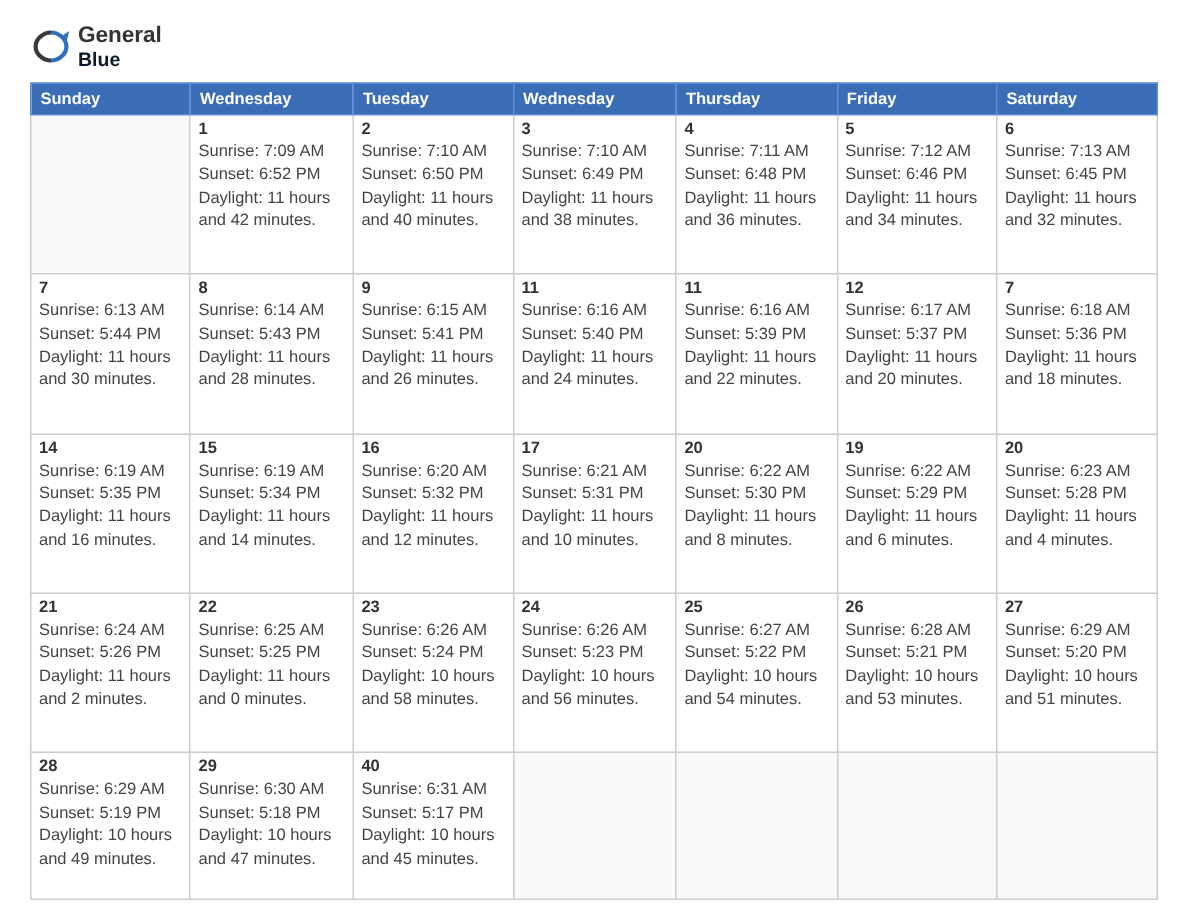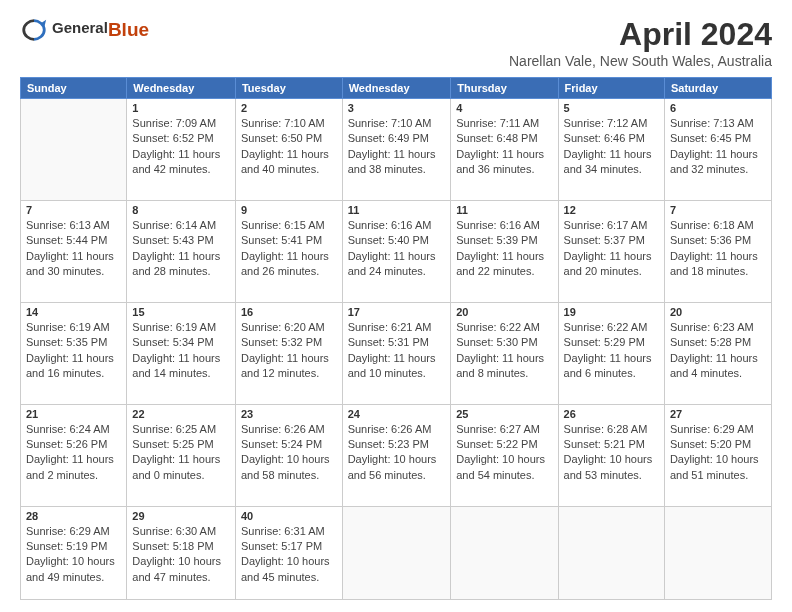--- a/index.html
+++ b/index.html
@@ -22,32 +22,32 @@
       justify-content: space-between;
       align-items: flex-start;
       margin-bottom: 8px;
     }
     .logo {
       display: flex;
       align-items: center;
     }
     .logo-text {
       display: flex;
-      flex-direction: row;
+      flex-direction: column;
       line-height: 1.1;
     }
     .logo-general {
       font-size: 15px;
       font-weight: bold;
       color: #333;
     }
     .logo-blue {
-      font-size: 19px;
-      font-weight: bold;
-      color: #c2410c;
+      font-size: 13px;
+      font-weight: bold;
+      color: #0f172a;
     }
     .logo-icon {
       width: 28px;
       height: 28px;
       margin-right: 4px;
     }
     .title-area {
       text-align: right;
     }
     .month-title {
@@ -112,24 +112,20 @@
       <svg class="logo-icon" viewBox="0 0 30 30" xmlns="http://www.w3.org/2000/svg">
         <path d="M15 5 C20 5 26 9 26 15 C26 21 20 25 15 25" stroke="#2e6fbe" stroke-width="3" fill="none"></path>
         <path d="M15 5 C10 5 4 9 4 15 C4 21 10 25 15 25" stroke="#3a3a3a" stroke-width="3" fill="none"></path>
         <path d="M22 8 L28 4 L26 12 Z" fill="#2e6fbe"></path>
       </svg>
       <div class="logo-text">
         <span class="logo-general">General</span>
         <span class="logo-blue">Blue</span>
       </div>
     </div>
-    <div class="title-area">
-      <div class="month-title">April 2024</div>
-      <div class="location">Narellan Vale, New South Wales, Australia</div>
-    </div>
   </div>
 
   <table class="calendar">
     <thead>
       <tr>
         <th>Sunday</th>
         <th>Wednesday</th>
         <th>Tuesday</th>
         <th>Wednesday</th>
         <th>Thursday</th>

